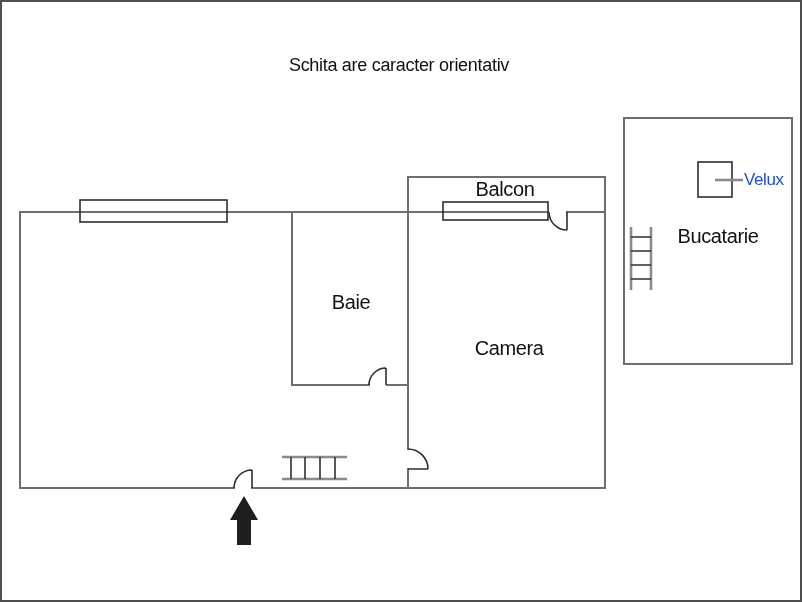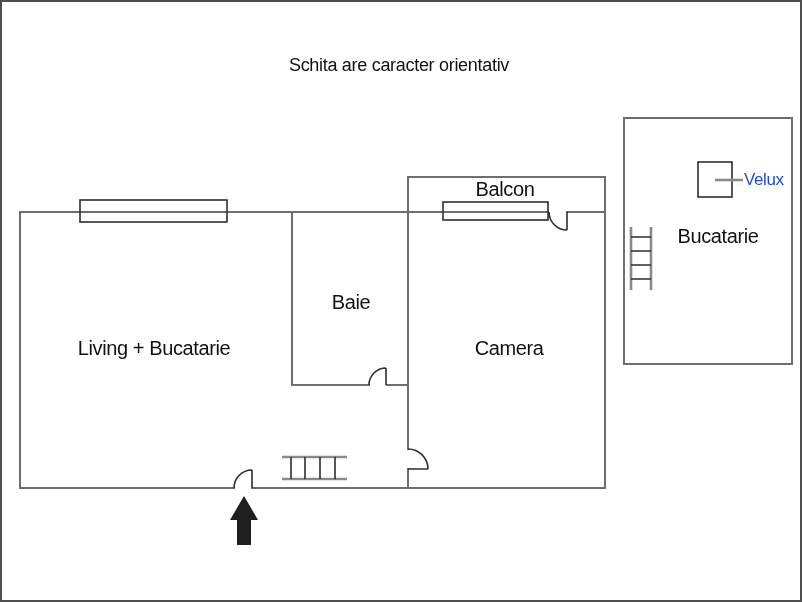--- a/index.html
+++ b/index.html
@@ -101,21 +101,20 @@
     <rect class="detail" x="696" y="160" width="34" height="35"></rect>
     <path class="rail" d="M713,178 H741"></path>
     <path class="rail" d="M629,225 V288 M649,225 V288"></path>
     <path class="detail" d="M629,235 H649 M629,249 H649 M629,263 H649 M629,277 H649"></path>
 
     <polygon class="arrow" points="242,494 256,518 249,518 249,543 235,543 235,518 228,518"></polygon>
   </svg>
 
   <div class="title" style="left:397px; top:63px;">Schita are caracter orientativ</div>
 
-  <div class="lbl" style="left:152px; top:346px;">Living + Bucatarie</div>
 
   <div class="lbl" style="left:349px; top:300px;">Baie</div>
 
   <div class="lbl" style="left:507px; top:346px;">Camera</div>
 
   <div class="lbl" style="left:503px; top:187px;">Balcon</div>
 
   <div class="lbl" style="left:716px; top:234px;">Bucatarie</div>
 
   <div class="lbl-left" style="left:742px; top:178px;">Velux</div>

